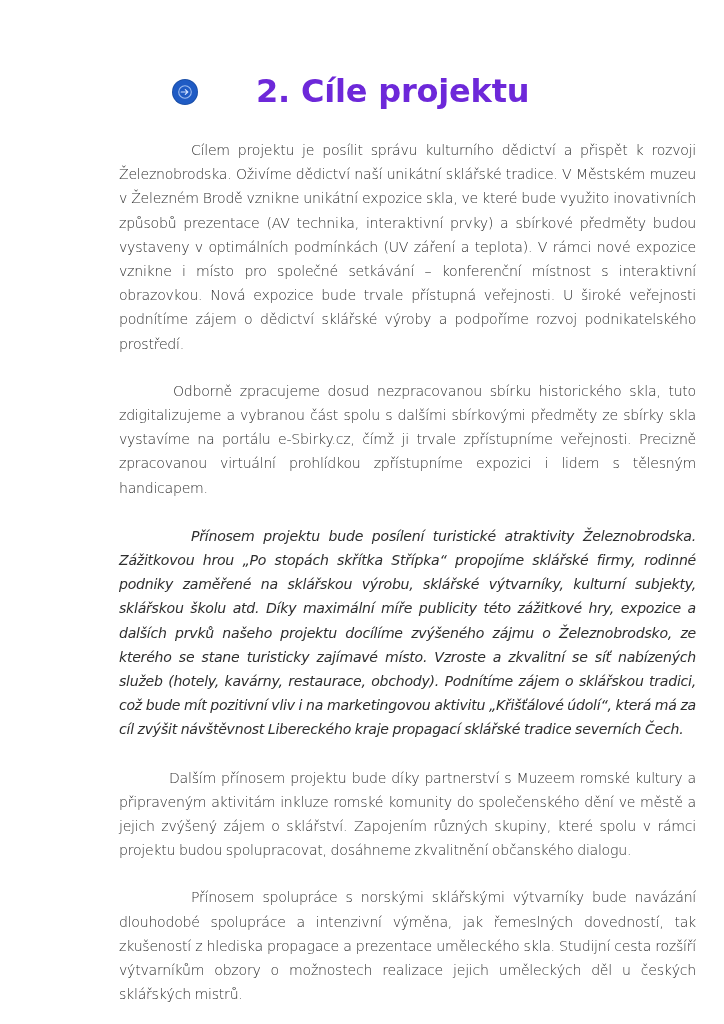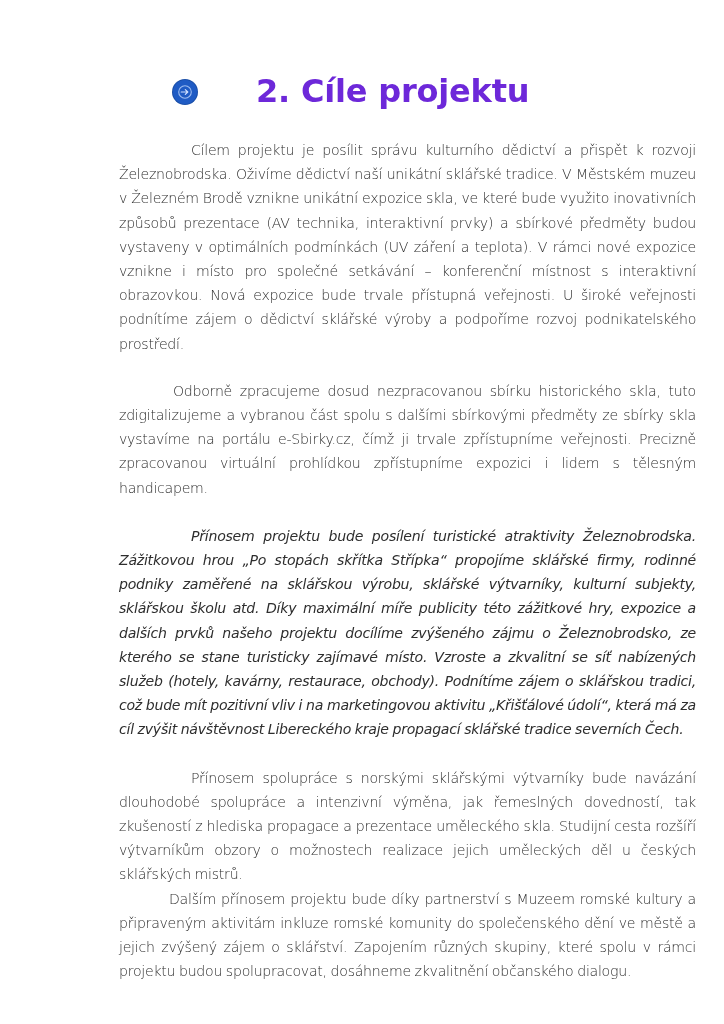--- a/index.html
+++ b/index.html
@@ -81,15 +81,15 @@
       <path d="M4.2 8 H10.8 M8.3 5.6 L10.8 8 L8.3 10.4" fill="none" stroke="#cfe0ff" stroke-width="1.2" stroke-linecap="round" stroke-linejoin="round"></path>
     </svg>
   </span>
   <h1 class="heading-title">2. Cíle projektu</h1>
 </div>
 
 <div class="content">
   <p class="para p1">Cílem projektu je posílit správu kulturního dědictví a přispět k rozvoji Železnobrodska. Oživíme dědictví naší unikátní sklářské tradice. V Městském muzeu v Železném Brodě vznikne unikátní expozice skla, ve které bude využito inovativních způsobů prezentace (AV technika, interaktivní prvky) a sbírkové předměty budou vystaveny v optimálních podmínkách (UV záření a teplota). V rámci nové expozice vznikne i místo pro společné setkávání – konferenční místnost s interaktivní obrazovkou. Nová expozice bude trvale přístupná veřejnosti. U široké veřejnosti podnítíme zájem o dědictví sklářské výroby a podpoříme rozvoj podnikatelského prostředí.</p>
   <p class="para p2">Odborně zpracujeme dosud nezpracovanou sbírku historického skla, tuto zdigitalizujeme a vybranou část spolu s dalšími sbírkovými předměty ze sbírky skla vystavíme na portálu e-Sbirky.cz, čímž ji trvale zpřístupníme veřejnosti. Precizně zpracovanou virtuální prohlídkou zpřístupníme expozici i lidem s tělesným handicapem.</p>
   <p class="para p3">Přínosem projektu bude posílení turistické atraktivity Železnobrodska. Zážitkovou hrou „Po stopách skřítka Střípka“ propojíme sklářské firmy, rodinné podniky zaměřené na sklářskou výrobu, sklářské výtvarníky, kulturní subjekty, sklářskou školu atd. Díky maximální míře publicity této zážitkové hry, expozice a dalších prvků našeho projektu docílíme zvýšeného zájmu o Železnobrodsko, ze kterého se stane turisticky zajímavé místo. Vzroste a zkvalitní se síť nabízených služeb (hotely, kavárny, restaurace, obchody). Podnítíme zájem o sklářskou tradici, což bude mít pozitivní vliv i na marketingovou aktivitu „Křišťálové údolí“, která má za cíl zvýšit návštěvnost Libereckého kraje propagací sklářské tradice severních Čech.</p>
+  <p class="para p4">Dalším přínosem projektu bude díky partnerství s Muzeem romské kultury a připraveným aktivitám inkluze romské komunity do společenského dění ve městě a jejich zvýšený zájem o sklářství. Zapojením různých skupiny, které spolu v rámci projektu budou spolupracovat, dosáhneme zkvalitnění občanského dialogu.</p>
   <p class="para p5">Přínosem spolupráce s norskými sklářskými výtvarníky bude navázání dlouhodobé spolupráce a intenzivní výměna, jak řemeslných dovedností, tak zkušeností z hlediska propagace a prezentace uměleckého skla. Studijní cesta rozšíří výtvarníkům obzory o možnostech realizace jejich uměleckých děl u českých sklářských mistrů.</p>
-  <p class="para p4">Dalším přínosem projektu bude díky partnerství s Muzeem romské kultury a připraveným aktivitám inkluze romské komunity do společenského dění ve městě a jejich zvýšený zájem o sklářství. Zapojením různých skupiny, které spolu v rámci projektu budou spolupracovat, dosáhneme zkvalitnění občanského dialogu.</p>
 </div>
 
 </body></html>

